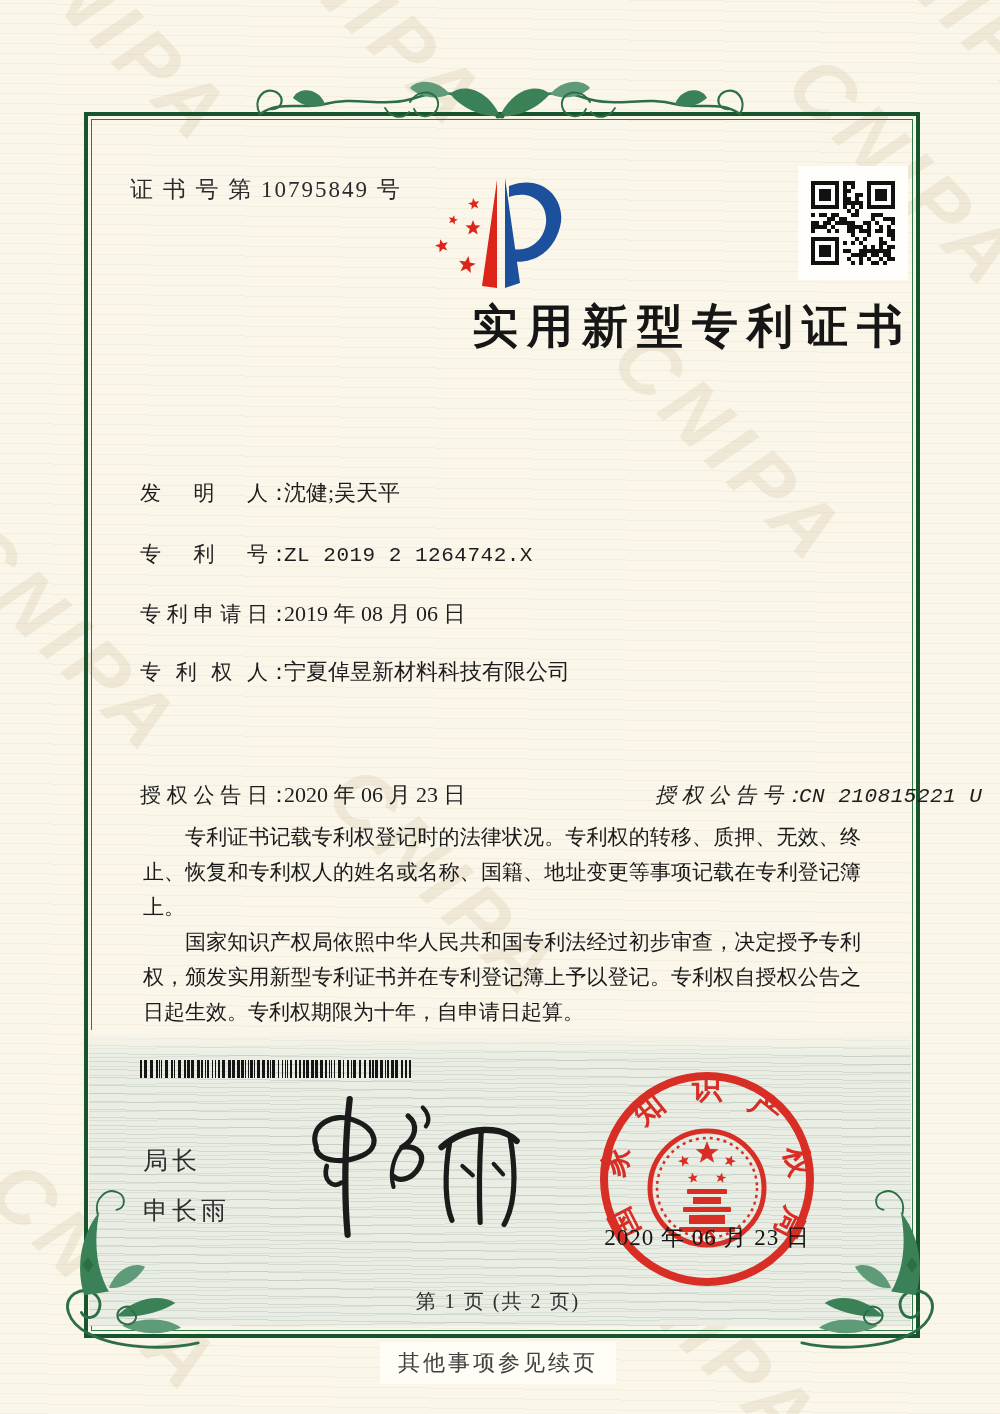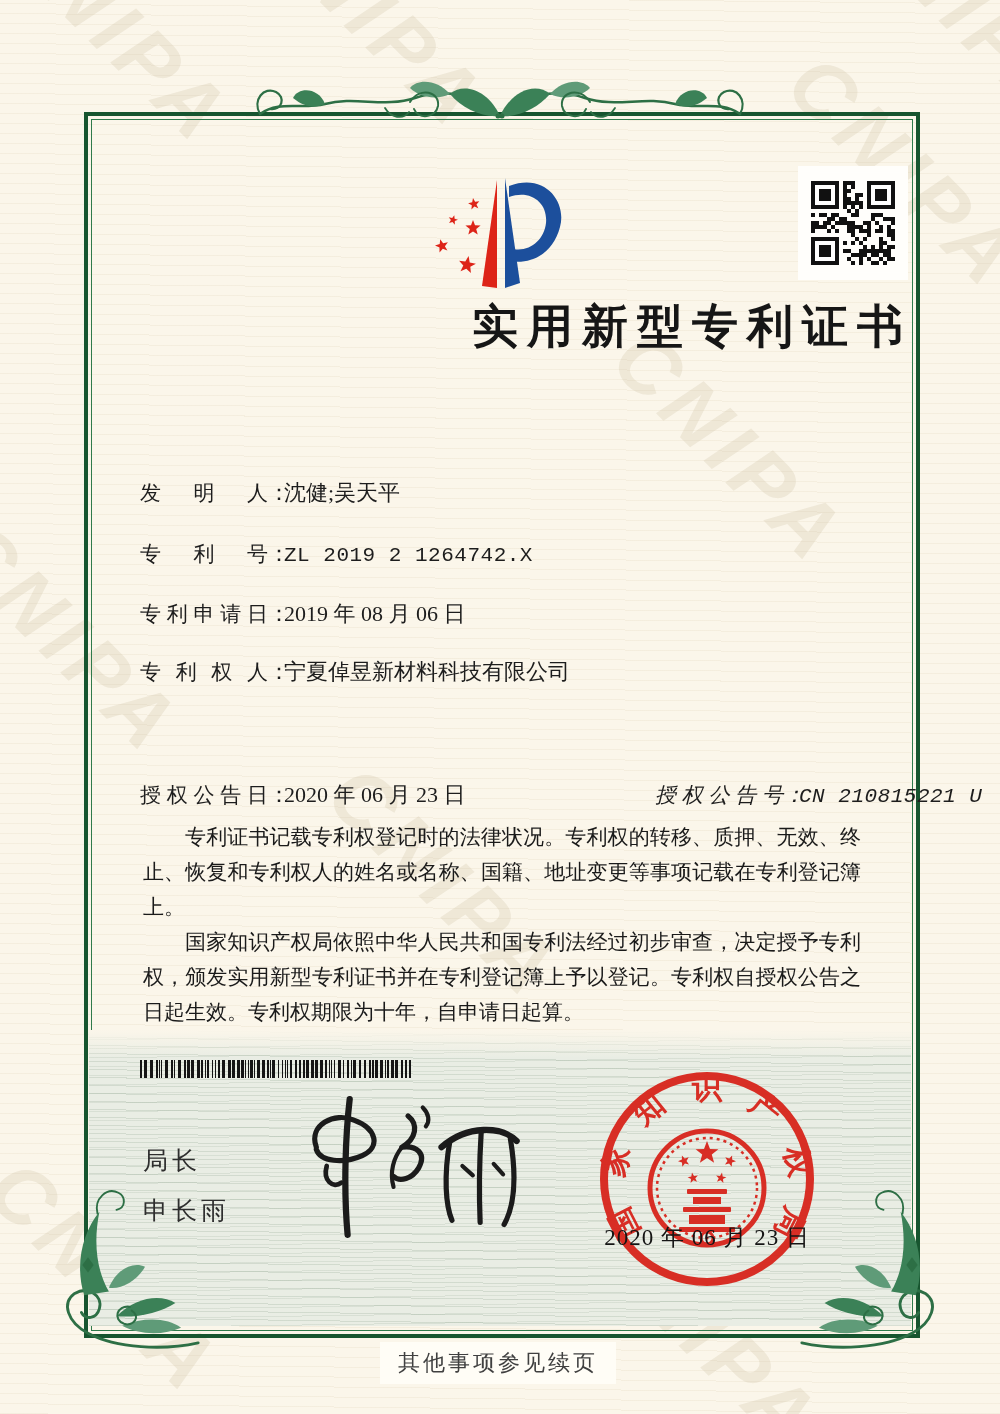--- a/index.html
+++ b/index.html
@@ -108,20 +108,21 @@
       <path class="gstroke" stroke-width="2.2" d="M84,140 c-14,-2 -18,14 -6,18 c10,3 18,-8 8,-14"></path>
       <path class="gfill-l" d="M62,120 C70,100 88,92 100,98 C92,112 76,122 62,120 Z"></path>
     </g>
   </svg>
   <svg id="orn-br" class="orn" viewBox="0 0 160 190">
     <use href="#cornfl"></use>
   </svg>
 
   <div class="content">
 
+    <div class="cert-no">证 书 号 第 10795849 号</div>
 
     <svg class="logo" viewBox="0 0 170 136">
       <g id="logo-stars" fill="#dd2418">
           <path d="M50.0,34.1L52.1,37.7L56.3,37.2L53.5,40.4L55.3,44.2L51.4,42.5L48.4,45.4L48.8,41.2L45.1,39.2L49.2,38.2Z"></path>
           <path d="M31.3,51.2L31.6,54.7L35.0,55.7L31.8,57.1L31.8,60.7L29.5,58.0L26.1,59.1L27.9,56.1L25.8,53.3L29.2,54.0Z"></path>
           <path d="M50.0,56.0L52.0,61.3L57.6,61.5L53.2,65.0L54.7,70.5L50.0,67.4L45.3,70.5L46.8,65.0L42.4,61.5L48.0,61.3Z"></path>
           <path d="M17.2,75.2L20.1,79.3L24.9,78.2L21.9,82.2L24.4,86.4L19.8,84.8L16.5,88.5L16.5,83.6L12.0,81.6L16.7,80.1Z"></path>
           <path d="M45.6,92.1L46.7,98.4L52.9,99.7L47.3,102.8L47.9,109.1L43.3,104.7L37.5,107.3L40.3,101.5L36.1,96.8L42.3,97.6Z"></path>
         </g>
       <polygon points="74,16 59,122 74,124" fill="#dd2418"></polygon>
@@ -342,17 +343,18 @@
           <rect x="106" y="139" width="28" height="7"></rect>
           <rect x="96" y="149" width="48" height="5" rx="1"></rect>
           <rect x="102" y="157" width="36" height="9"></rect>
           <rect x="92" y="169" width="56" height="5" rx="1"></rect>
         </g>
         <circle cx="120" cy="180" r="6" fill="none" stroke="#d7231a" stroke-width="3"></circle>
       </g>
     </svg>
     <div class="seal-date">2020 年 06 月 23 日</div>
 
+    <div class="page-num">第 1 页 (共 2 页)</div>
     <div class="footer-note">
       <span>其他事项参见续页</span>
     </div>
   </div>
 </div>
 
 </body></html>

